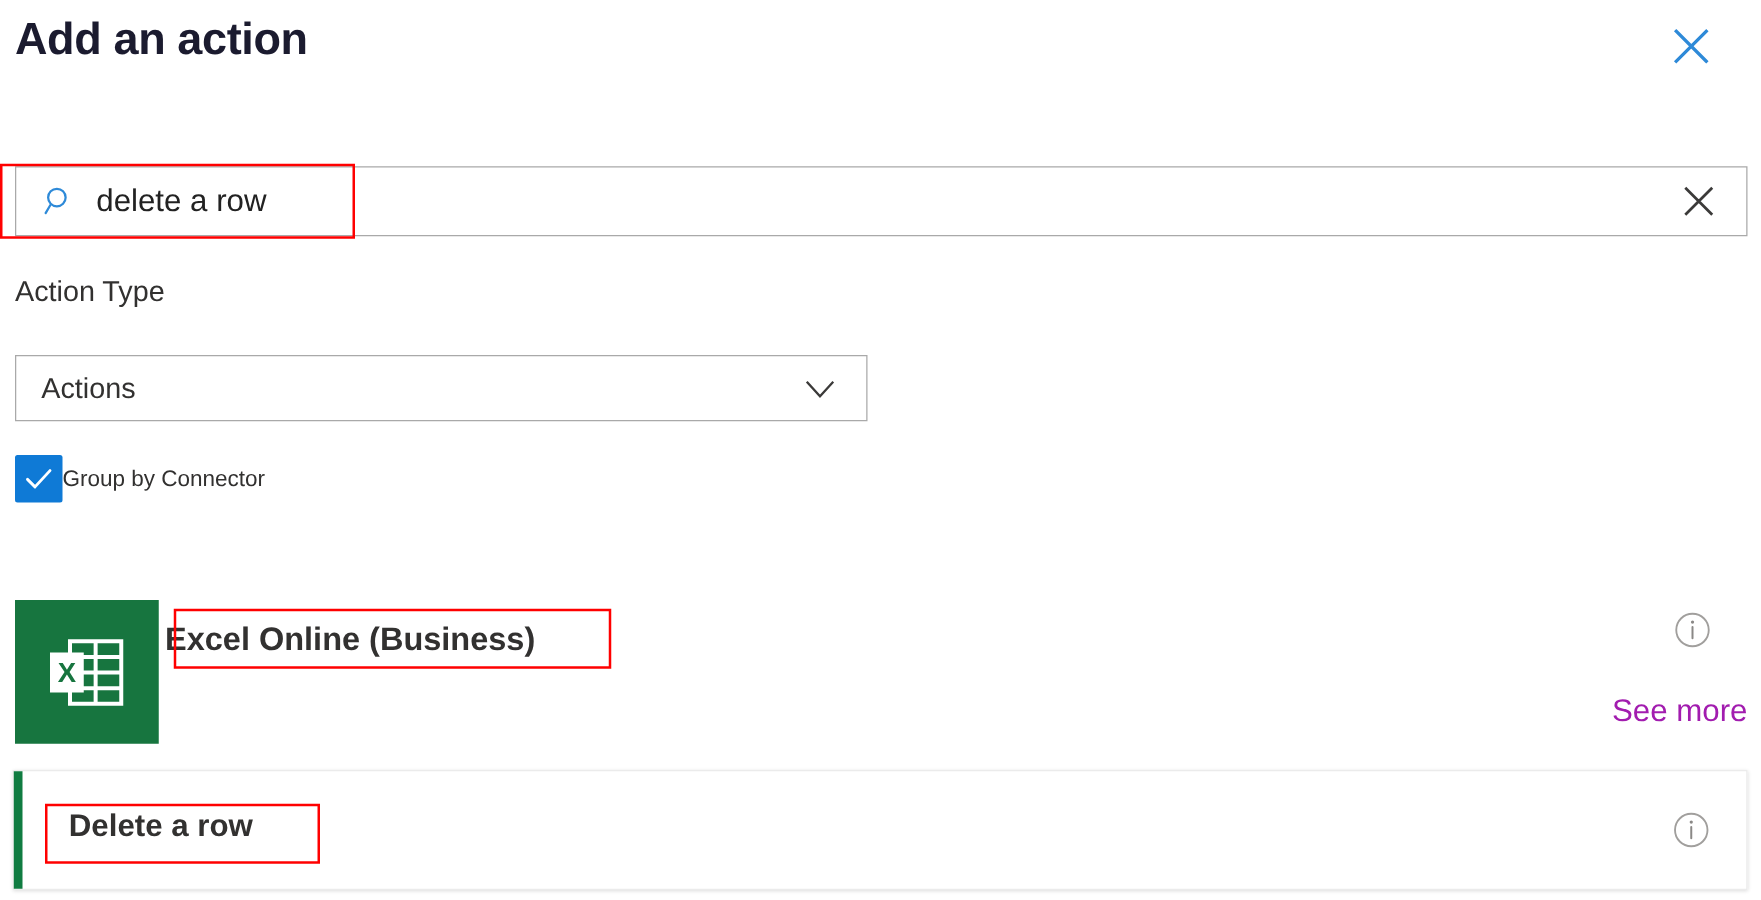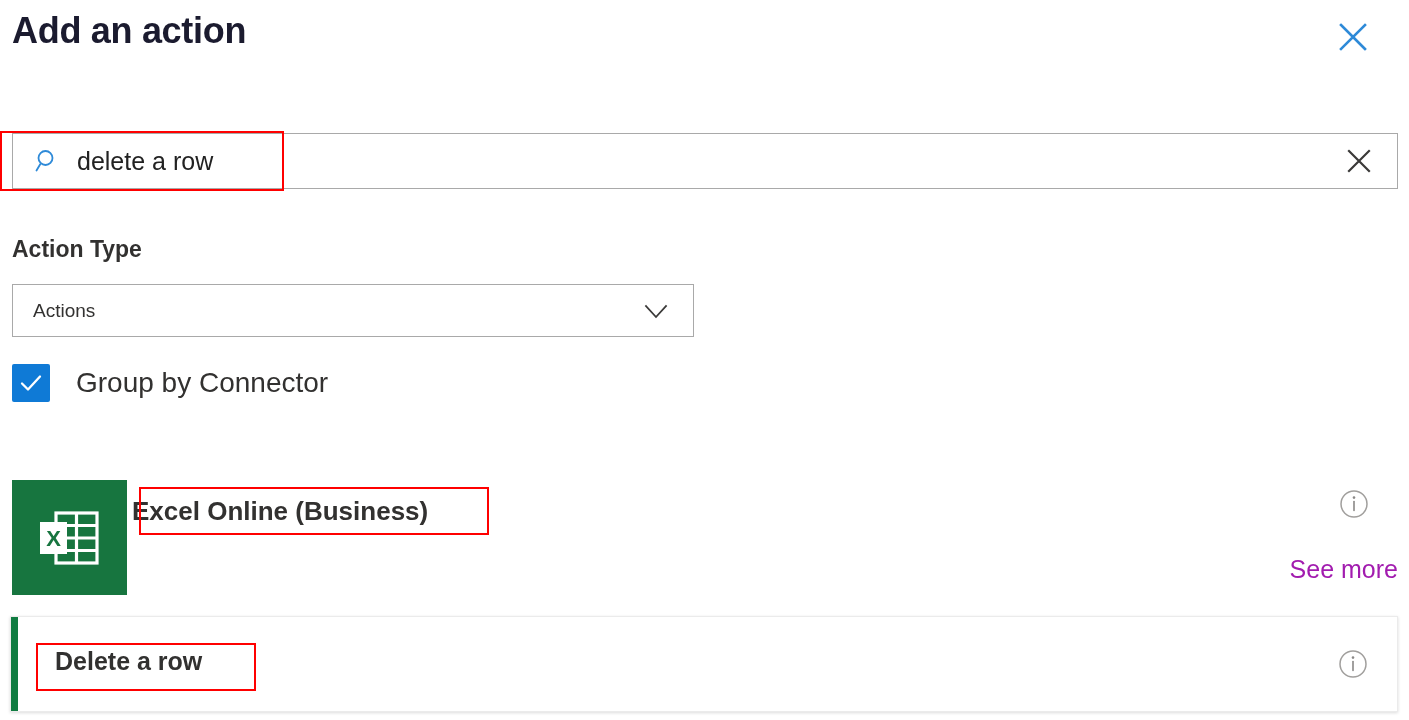--- a/index.html
+++ b/index.html
@@ -77,42 +77,41 @@
     height: 44px;
     margin-right: 16px;
     cursor: pointer;
   }
   .search-clear svg { display: block; }
 
   
   .field-label {
     position: absolute;
     left: 12px;
-    top: 236px;
+    top: 220px;
     font-size: 23px;
     color: #323130;
     white-space: nowrap;
-    font-weight: bold;
   }
   .dropdown {
     position: absolute;
     left: 12px;
     top: 284px;
     width: 682px;
     height: 53px;
     box-sizing: border-box;
     border: 1px solid #a9a9a9;
     background: #ffffff;
     display: flex;
     align-items: center;
     cursor: pointer;
   }
   .dropdown-value {
     margin-left: 20px;
-    font-size: 19px;
+    font-size: 23px;
     color: #323130;
     flex: 1 1 auto;
     white-space: nowrap;
   }
   .dropdown-chevron {
     flex: 0 0 auto;
     margin-right: 22px;
     width: 30px;
     height: 30px;
   }
@@ -134,22 +133,21 @@
     background: #0f7ad6;
     box-sizing: border-box;
     border-radius: 2px;
     display: flex;
     align-items: center;
     justify-content: center;
     flex: 0 0 auto;
   }
   .checkbox-box svg { display: block; }
   .checkbox-label {
-    margin-left: 26px;
-    font-size: 28px;
+    font-size: 18px;
     color: #323130;
     white-space: nowrap;
   }
 
   
   .connector-row {
     position: absolute;
     left: 12px;
     top: 480px;
     width: 1386px;

